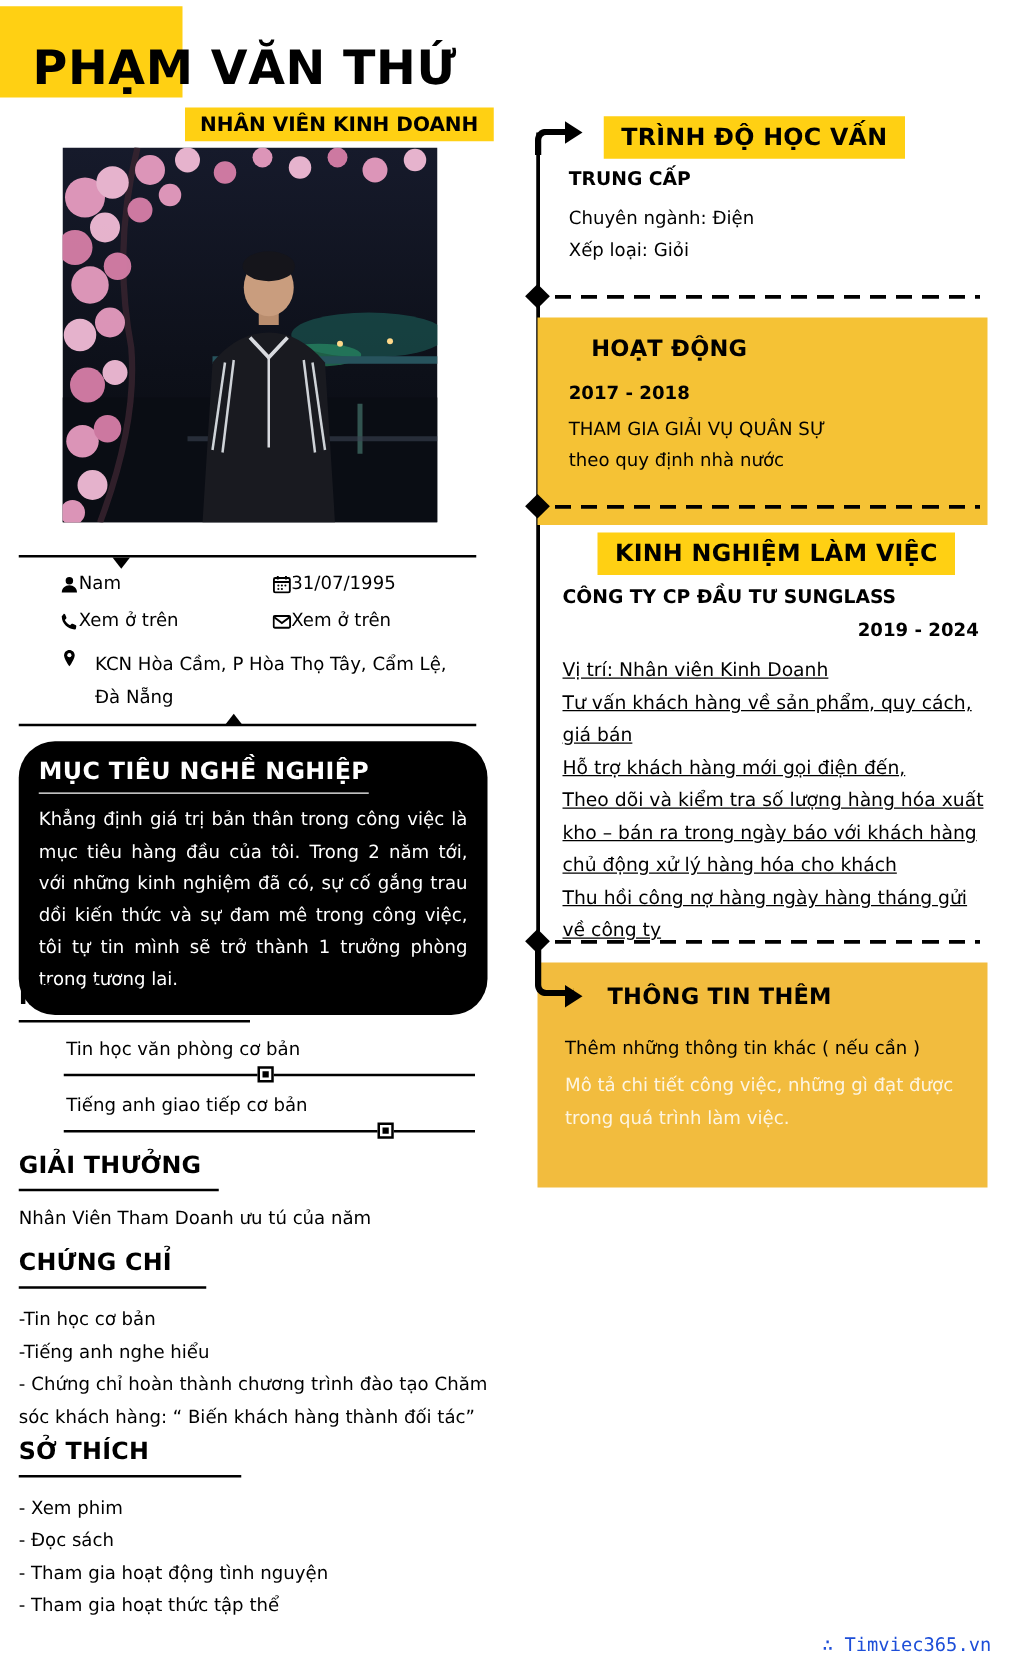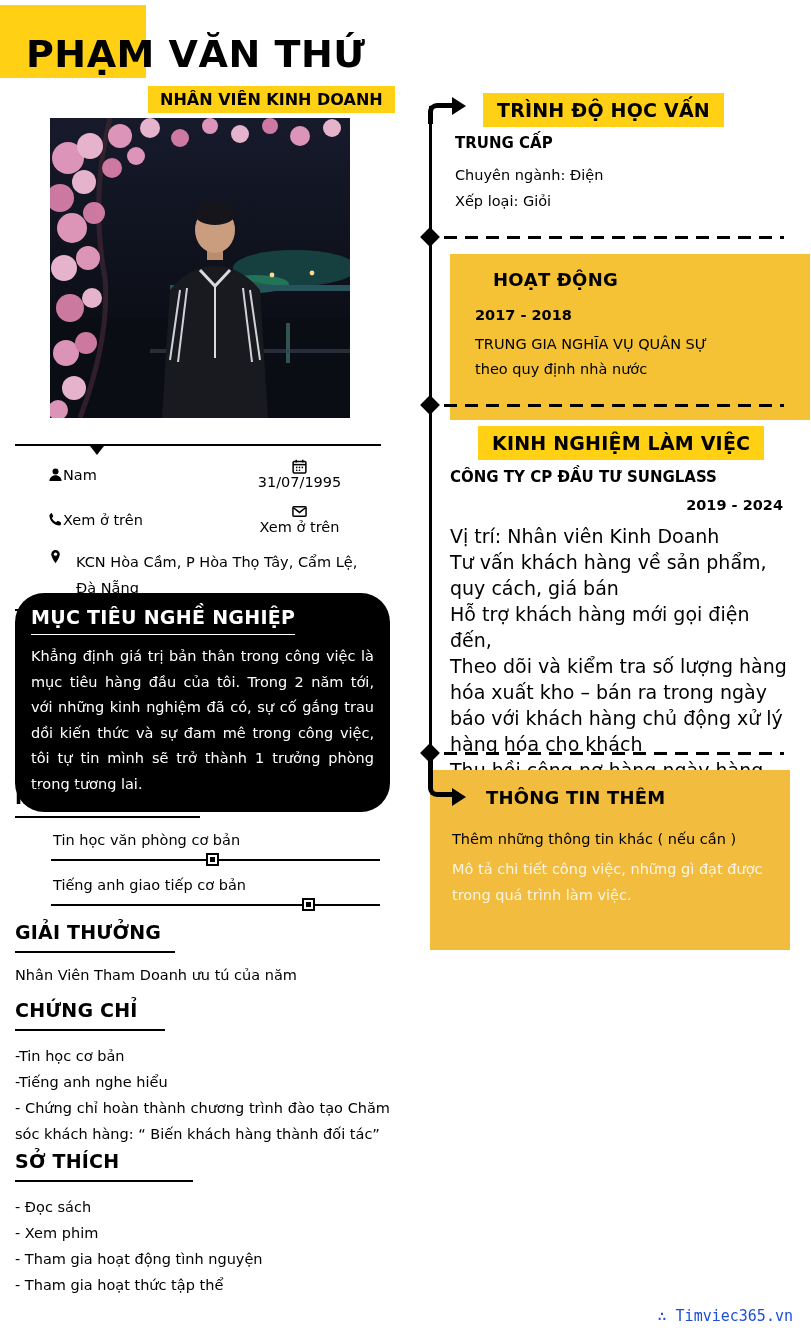--- a/index.html
+++ b/index.html
@@ -16,21 +16,21 @@
   .photo { position:absolute; left:50px; top:118px; width:300px; height:300px; }
   .photo svg { display:block; width:100%; height:100%; }
   
   .info { position:absolute; left:15px; top:444px; width:366px; }
   .rule { position:relative; border-top:2.5px solid #000; }
   .tri-down { position:absolute; left:75px; top:0; width:0; height:0; border-left:7px solid transparent; border-right:7px solid transparent; border-top:9px solid #000; }
   .tri-up { position:absolute; left:165px; top:-10px; width:0; height:0; border-left:7px solid transparent; border-right:7px solid transparent; border-bottom:9px solid #000; }
   .info-rows { padding:13px 0 8px; }
   .info-grid { display:grid; grid-template-columns:168px 1fr; row-gap:14px; }
   .cell { display:flex; align-items:center; font-size:14.5px; padding-left:33px; }
-  .cell.c2 { padding-left:35px;flex-direction:column; }
+  .cell.c2 { padding-left:35px; }
   .addr { display:flex; align-items:flex-start; gap:13px; font-size:14.5px; padding-left:33px; margin-top:14px; }
   .addr .txt { line-height:26px; }
   .icon { flex:0 0 auto; display:inline-flex; }
   
   .objective { position:absolute; left:15px; top:593px; width:375px; box-sizing:border-box; background:#000; color:#fff; padding:13px 16px 15px;border-radius:29px; }
   .objective h2 { margin:0; font-size:19px; letter-spacing:.3px; display:inline-block; border-bottom:1px solid #fff; padding-bottom:6px; }
   .objective p { margin:9px 0 0; font-size:14.5px; line-height:25.5px; text-align:justify; }
   
   .lsec { position:absolute; left:15px; width:375px; }
   .sec-h { margin:0; font-size:19px; font-weight:700; padding-bottom:8px; border-bottom:2.5px solid #000; letter-spacing:.2px; }
@@ -58,29 +58,29 @@
   .dm3 { left:423px; top:746px; }
   
   .rtitle { position:absolute; background:var(--accent,#FFD013); font-size:19px; font-weight:700; padding:6px 14px; letter-spacing:.2px; }
   .edu-title { left:483px; top:93px; }
   .exp-title { left:478px; top:426px; }
   .rtext { position:absolute; font-size:14.5px; }
   .rbold { font-weight:700; }
   .edu-degree { left:455px; top:134px; font-size:15px; }
   .edu-major { left:455px; top:167px; }
   .edu-grade { left:455px; top:193px; }
-  .act-block { position:absolute; left:430px; top:254px; width:360px; height:166px; box-sizing:border-box; background:var(--block1,#F5C235); padding:15px 20px 0 25px;margin-left:20px; }
+  .act-block { position:absolute; left:430px; top:254px; width:360px; height:166px; box-sizing:border-box; background:var(--block1,#F5C235); padding:15px 20px 0 25px; }
   .act-block h2 { margin:0 0 0 18px; font-size:18px; letter-spacing:.2px; }
   .act-period { margin:17px 0 0; font-weight:700; font-size:14.5px; }
   .act-line { margin:13px 0 0; font-size:14.5px; }
   .act-line2 { margin:9px 0 0; font-size:14.5px; }
   .exp-company { left:450px; top:468px; font-size:15px; }
   .exp-period { left:450px; top:497px; width:333px; text-align:right; font-size:14.5px; }
   .exp-body { position:absolute; left:450px; top:523px; width:338px; }
-  .exp-body p { margin:0; font-size:19px; line-height:26px; }
+  .exp-body p { margin:0; font-size:15px; line-height:26px;text-decoration:underline; }
   .add-block { position:absolute; left:430px; top:770px; width:360px; height:180px; box-sizing:border-box; background:var(--block2,#F2BC3E); padding:17px 26px 0 22px; }
   .add-block h2 { margin:0 0 0 34px; font-size:18px; letter-spacing:.2px; }
   .add-line1 { margin:23px 0 0; font-size:14.5px; }
   .add-line2 { margin:9px 0 0; font-size:14.5px; line-height:26px; color:rgba(255,255,255,.85); }
   
   .watermark { position:absolute; right:18px; bottom:8px; color:#1d4ed8; font-size:15px; font-family:"DejaVu Sans Mono","Liberation Mono",monospace; }
 </style>
 </head>
 <body>
 
@@ -256,39 +256,39 @@
     <div class="plain-items">
       <p>-Tin học cơ bản</p>
       <p>-Tiếng anh nghe hiểu</p>
       <p>- Chứng chỉ hoàn thành chương trình đào tạo Chăm sóc khách hàng: “ Biến khách hàng thành đối tác”</p>
     </div>
   </div>
 
   <div class="lsec" style="top:1150px">
     <h2 class="sec-h" style="width:178px">SỞ THÍCH</h2>
     <div class="plain-items">
+      <p>- Xem phim</p>
       <p>- Đọc sách</p>
-      <p>- Xem phim</p>
       <p>- Tham gia hoạt động tình nguyện</p>
       <p>- Tham gia hoạt thức tập thể</p>
     </div>
   </div>
 
   <div class="vline"></div>
   <div class="elbow-top"></div>
 
   <div class="rtitle edu-title">TRÌNH ĐỘ HỌC VẤN</div>
   <div class="rtext rbold edu-degree">TRUNG CẤP</div>
   <div class="rtext edu-major">Chuyên ngành: Điện</div>
   <div class="rtext edu-grade">Xếp loại: Giỏi</div>
 
   <div class="act-block">
     <h2>HOẠT ĐỘNG</h2>
     <p class="act-period">2017 - 2018</p>
-    <p class="act-line">TRUNG GIA NGHĨA VỤ QUÂN SỰ</p>
+    <p class="act-line">THAM GIA GIẢI VỤ QUÂN SỰ</p>
     <p class="act-line2">theo quy định nhà nước</p>
   </div>
 
   <div class="rtitle exp-title">KINH NGHIỆM LÀM VIỆC</div>
   <div class="rtext rbold exp-company">CÔNG TY CP ĐẦU TƯ SUNGLASS</div>
   <div class="rtext rbold exp-period">2019 - 2024</div>
   <div class="exp-body">
     <p>Vị trí: Nhân viên Kinh Doanh</p>
     <p>Tư vấn khách hàng  về sản phẩm, quy cách, giá bán</p>
     <p>Hỗ trợ khách hàng mới gọi điện đến,</p>

